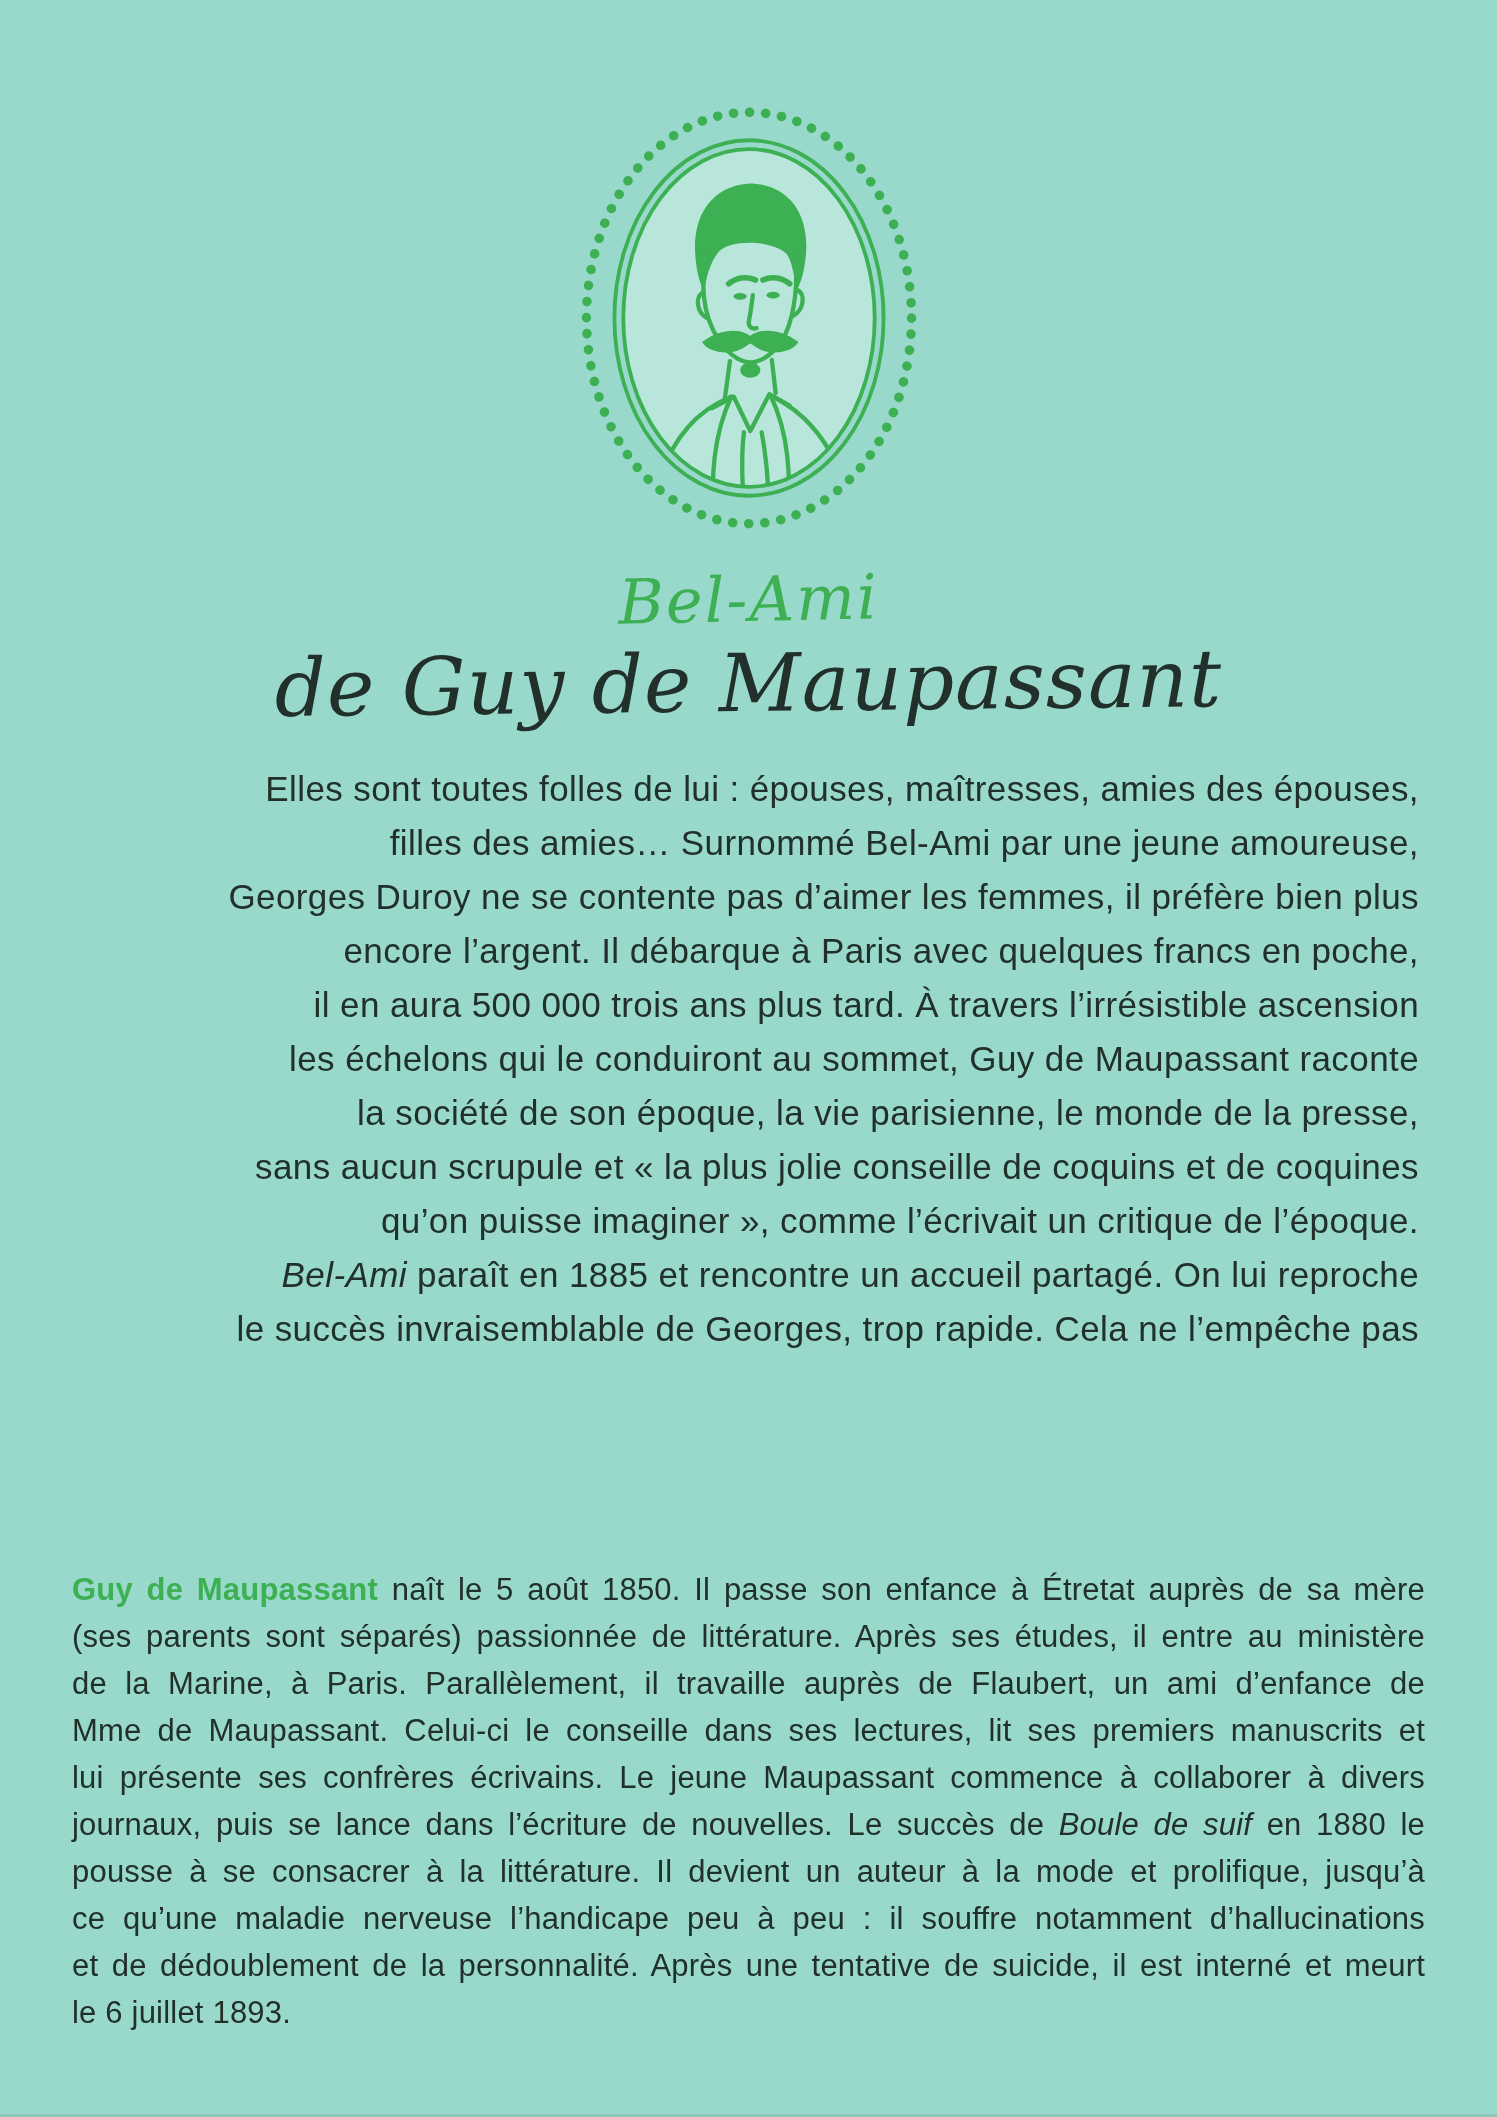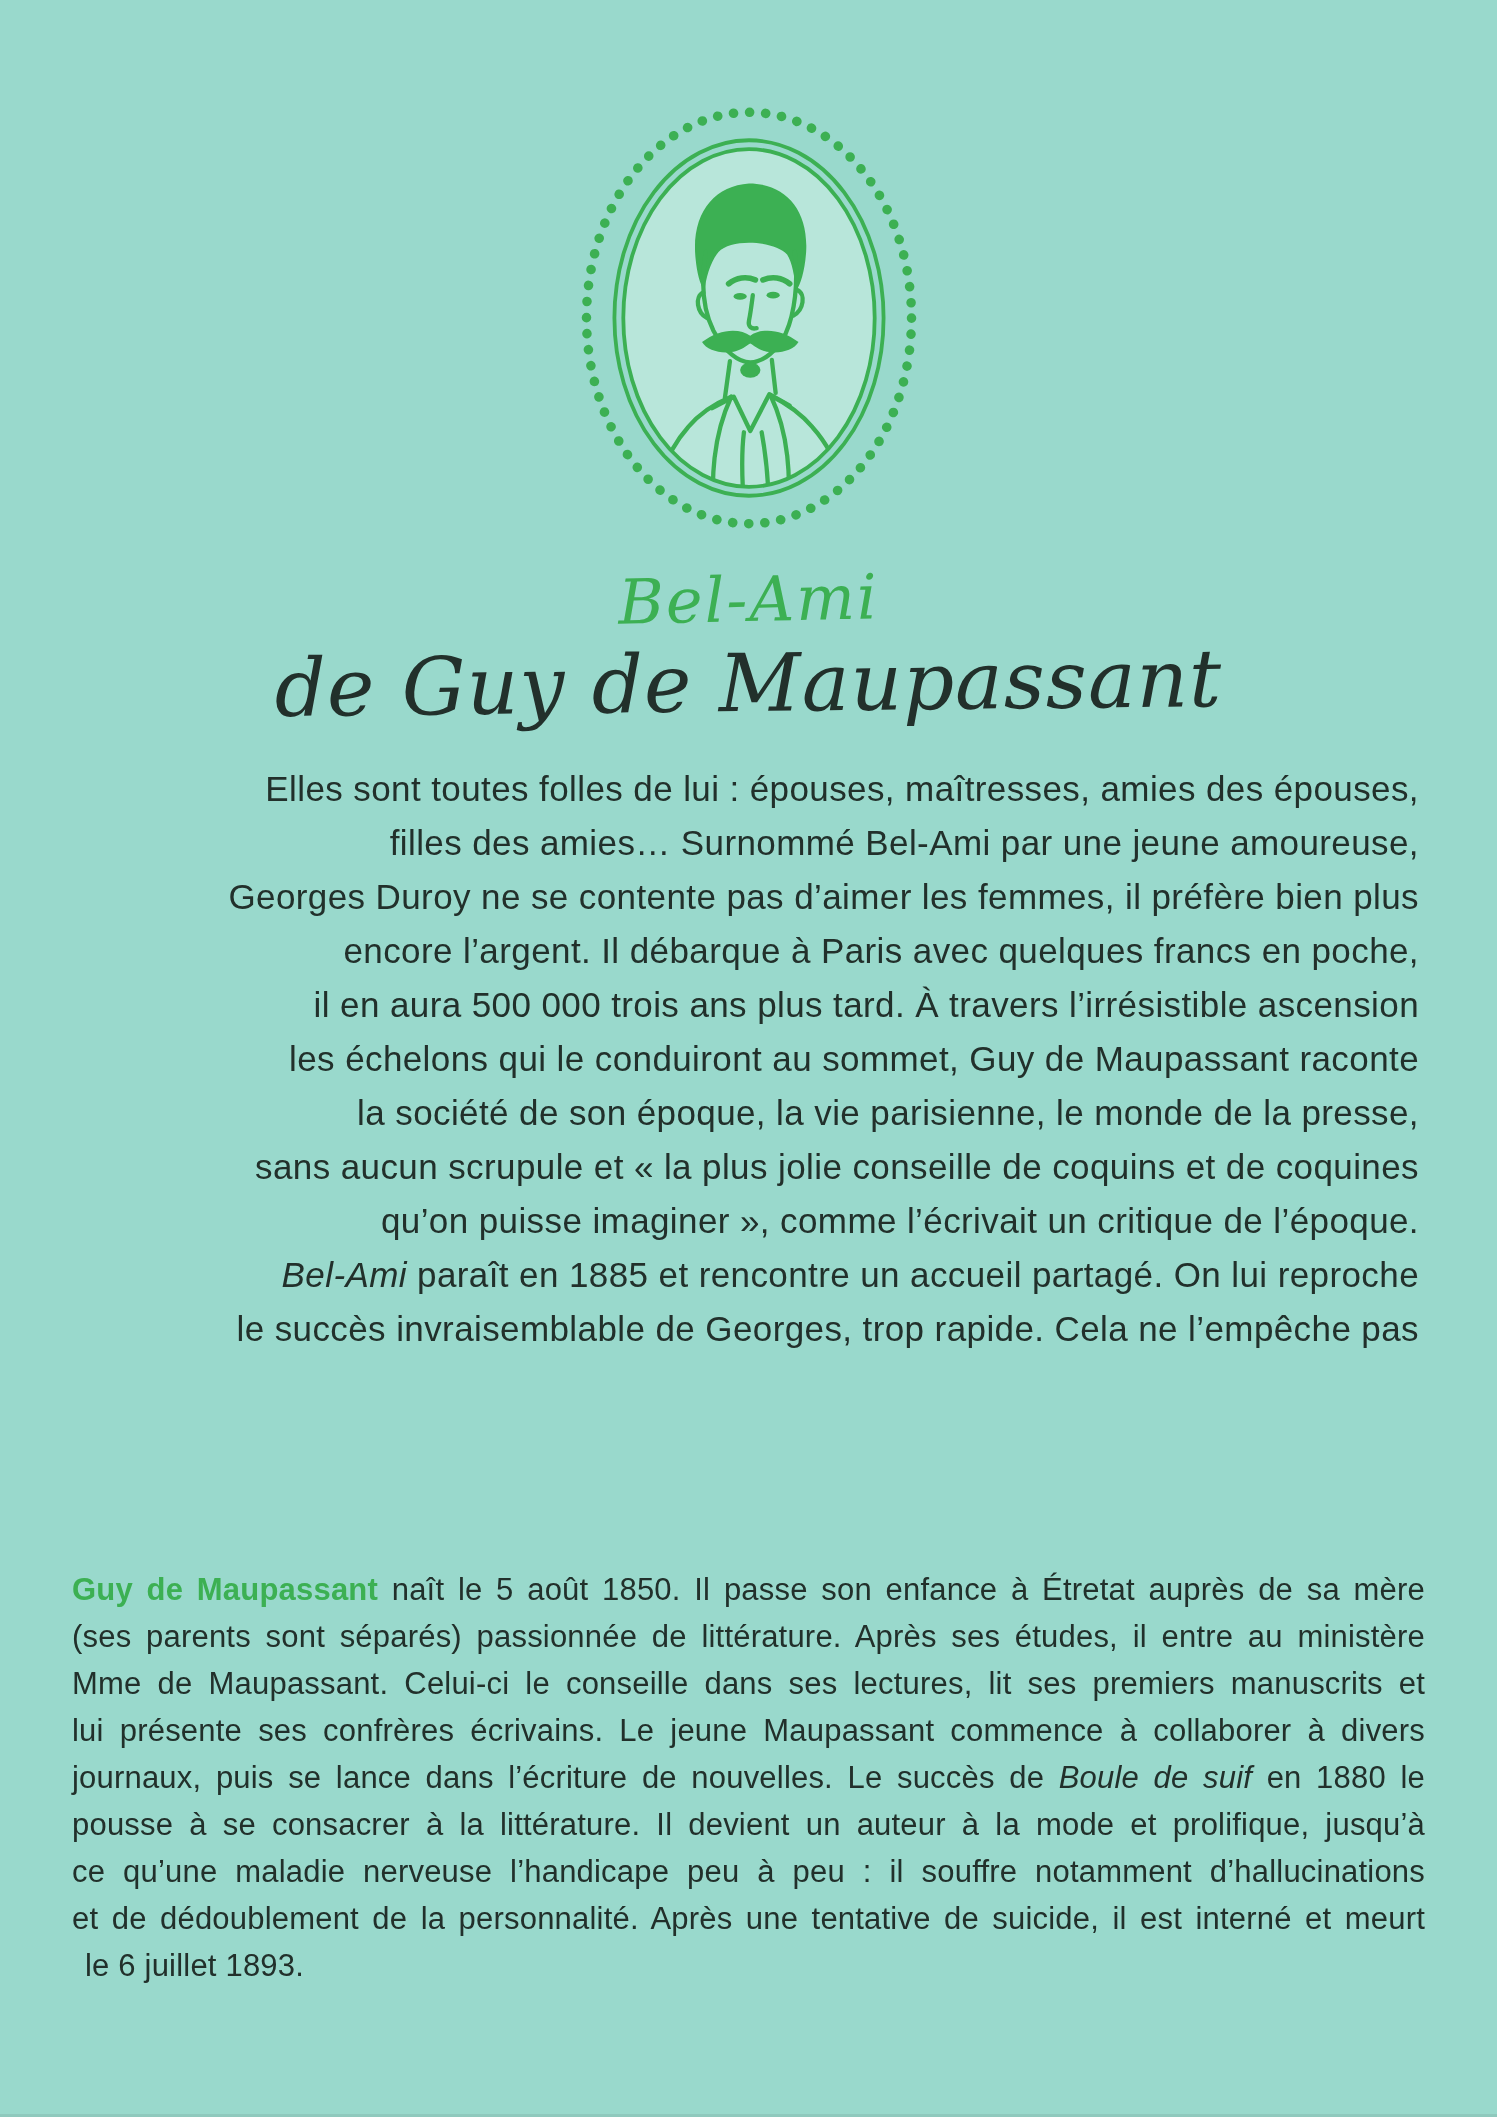--- a/index.html
+++ b/index.html
@@ -44,21 +44,21 @@
     position:absolute;top:762px;left:78px;width:1341px;
     font-size:35px;line-height:54px;letter-spacing:.4px;
     font-weight:400;
   }
   .blurb .t-line{text-align:right;}
   .bio{
     position:absolute;top:1566px;left:72px;width:1353px;
     font-size:31px;line-height:47px;letter-spacing:.2px;
   }
   .bio .t-line{text-align:justify;text-align-last:justify;}
-  .bio .t-line:last-child{text-align-last:left;margin-left:13px;}
+  .bio .t-line:last-child{text-align-last:left;}
   .t-line span.i{font-style:italic;}
   .t-line span.bg{font-weight:bold;color:var(--green);}
   .scan-edge{position:absolute;left:0;right:0;bottom:0;height:3px;background:var(--edge);}
   svg .stroke{fill:none;stroke:var(--green);stroke-width:3.4;stroke-linecap:round;stroke-linejoin:round;}
   svg .fillg{fill:var(--green);stroke:none;}
 </style>
 </head>
 <body>
 
 <div class="page">
@@ -137,20 +137,21 @@
       <div class="t-line"><span>la société de son époque, la vie parisienne, le monde de la presse,</span></div>
       <div class="t-line"><span>sans aucun scrupule et « la plus jolie conseille de coquins et de coquines</span></div>
       <div class="t-line"><span>qu’on puisse imaginer », comme l’écrivait un critique de l’époque.</span></div>
       <div class="t-line"><span class="i">Bel-Ami</span><span> paraît en 1885 et rencontre un accueil partagé. On lui reproche</span></div>
       <div class="t-line"><span>le succès invraisemblable de Georges, trop rapide. Cela ne l’empêche pas</span></div>
     </div>
 
   <div class="bio">
       <div class="t-line"><span class="bg">Guy de Maupassant</span><span> naît le 5 août 1850. Il passe son enfance à Étretat auprès de sa mère</span></div>
       <div class="t-line"><span>(ses parents sont séparés) passionnée de littérature. Après ses études, il entre au ministère</span></div>
+      <div class="t-line"><span>de la Marine, à Paris. Parallèlement, il travaille auprès de Flaubert, un ami d’enfance de</span></div>
       <div class="t-line"><span>Mme de Maupassant. Celui-ci le conseille dans ses lectures, lit ses premiers manuscrits et</span></div>
       <div class="t-line"><span>lui présente ses confrères écrivains. Le jeune Maupassant commence à collaborer à divers</span></div>
       <div class="t-line"><span>journaux, puis se lance dans l’écriture de nouvelles. Le succès de </span><span class="i">Boule de suif</span><span> en 1880 le</span></div>
       <div class="t-line"><span>pousse à se consacrer à la littérature. Il devient un auteur à la mode et prolifique, jusqu’à</span></div>
       <div class="t-line"><span>ce qu’une maladie nerveuse l’handicape peu à peu : il souffre notamment d’hallucinations</span></div>
       <div class="t-line"><span>et de dédoublement de la personnalité. Après une tentative de suicide, il est interné et meurt</span></div>
       <div class="t-line"><span>le 6 juillet 1893.</span></div>
     </div>
 
   <div class="scan-edge"></div>

